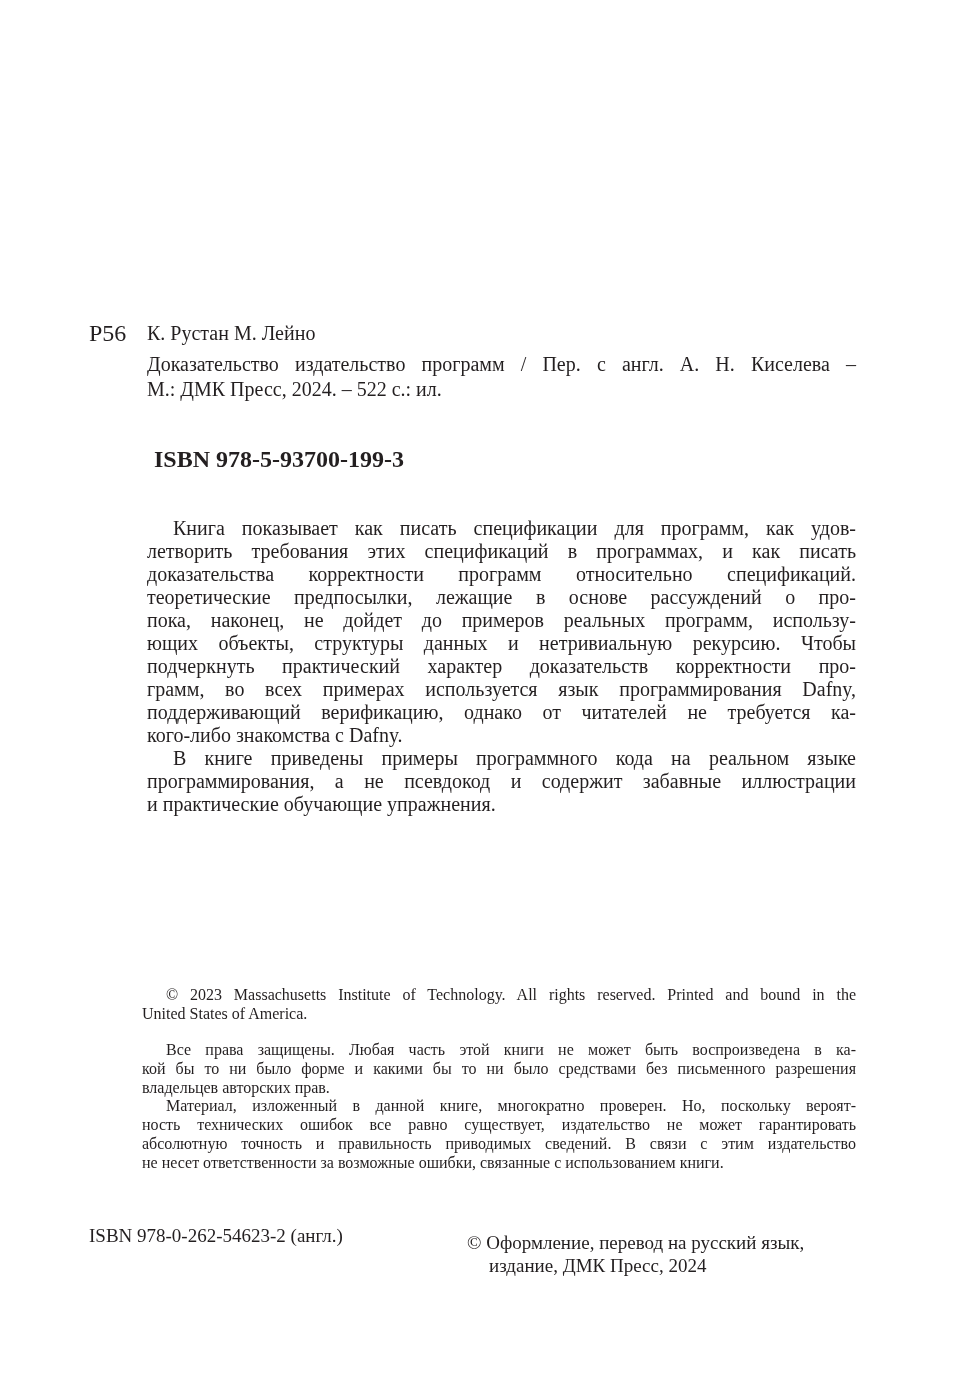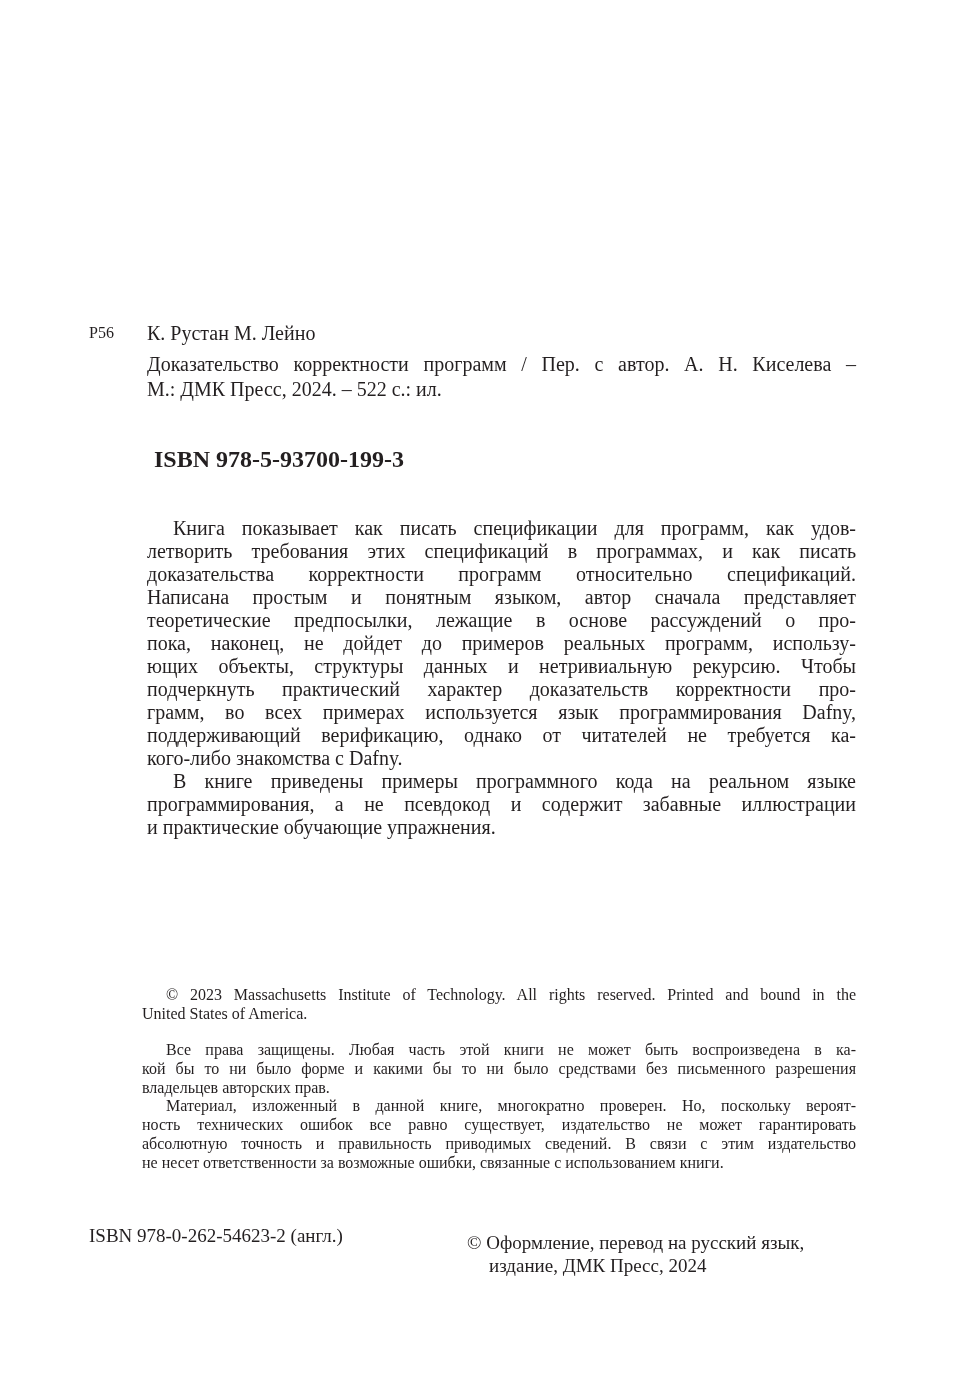--- a/index.html
+++ b/index.html
@@ -21,21 +21,21 @@
       white-space: nowrap;
       text-align: justify;
       text-align-last: justify;
     }
     .line.last {
       text-align-last: left;
     }
     
     .udc {
       left: 89px; top: 320px;
-      font-size: 16px; line-height: 26px;
+      font-size: 24px; line-height: 26px;
     }
     .author {
       left: 147px; top: 320px;
       font-size: 20px; line-height: 26px;
     }
     .bib {
       left: 147px; top: 352px;
       width: 709px;
       font-size: 20px; line-height: 25px;
     }
@@ -73,31 +73,30 @@
     .copy-right .cont { padding-left: 22px; }
     .nowrap { white-space: nowrap; display: block; }
   </style>
 </head>
 <body>
 
 <div class="abs udc">Р56</div>
 <div class="abs author">К. Рустан М. Лейно</div>
 
 <div class="abs bib">
-  <span class="line">Доказательство корректности программ / Пер. с автор. А. Н. Киселева –</span>
+  <span class="line">Доказательство издательство программ / Пер. с англ. А. Н. Киселева –</span>
   <span class="line last">М.: ДМК Пресс, 2024. – 522 с.: ил.</span>
 </div>
 
 <div class="abs isbn-bold">ISBN 978-5-93700-199-3</div>
 
 <div class="abs abstract">
   <span class="line indent">Книга показывает как писать спецификации для программ, как удов-</span>
   <span class="line">летворить требования этих спецификаций в программах, и как писать</span>
   <span class="line">доказательства корректности программ относительно спецификаций.</span>
-  <span class="line">Написана простым и понятным языком, автор сначала представляет</span>
   <span class="line">теоретические предпосылки, лежащие в основе рассуждений о про-</span>
   <span class="line">пока, наконец, не дойдет до примеров реальных программ, использу-</span>
   <span class="line">ющих объекты, структуры данных и нетривиальную рекурсию. Чтобы</span>
   <span class="line">подчеркнуть практический характер доказательств корректности про-</span>
   <span class="line">грамм, во всех примерах используется язык программирования Dafny,</span>
   <span class="line">поддерживающий верификацию, однако от читателей не требуется ка-</span>
   <span class="line last">кого-либо знакомства с Dafny.</span>
   <span class="line indent">В книге приведены примеры программного кода на реальном языке</span>
   <span class="line">программирования, а не псевдокод и содержит забавные иллюстрации</span>
   <span class="line last">и практические обучающие упражнения.</span>

